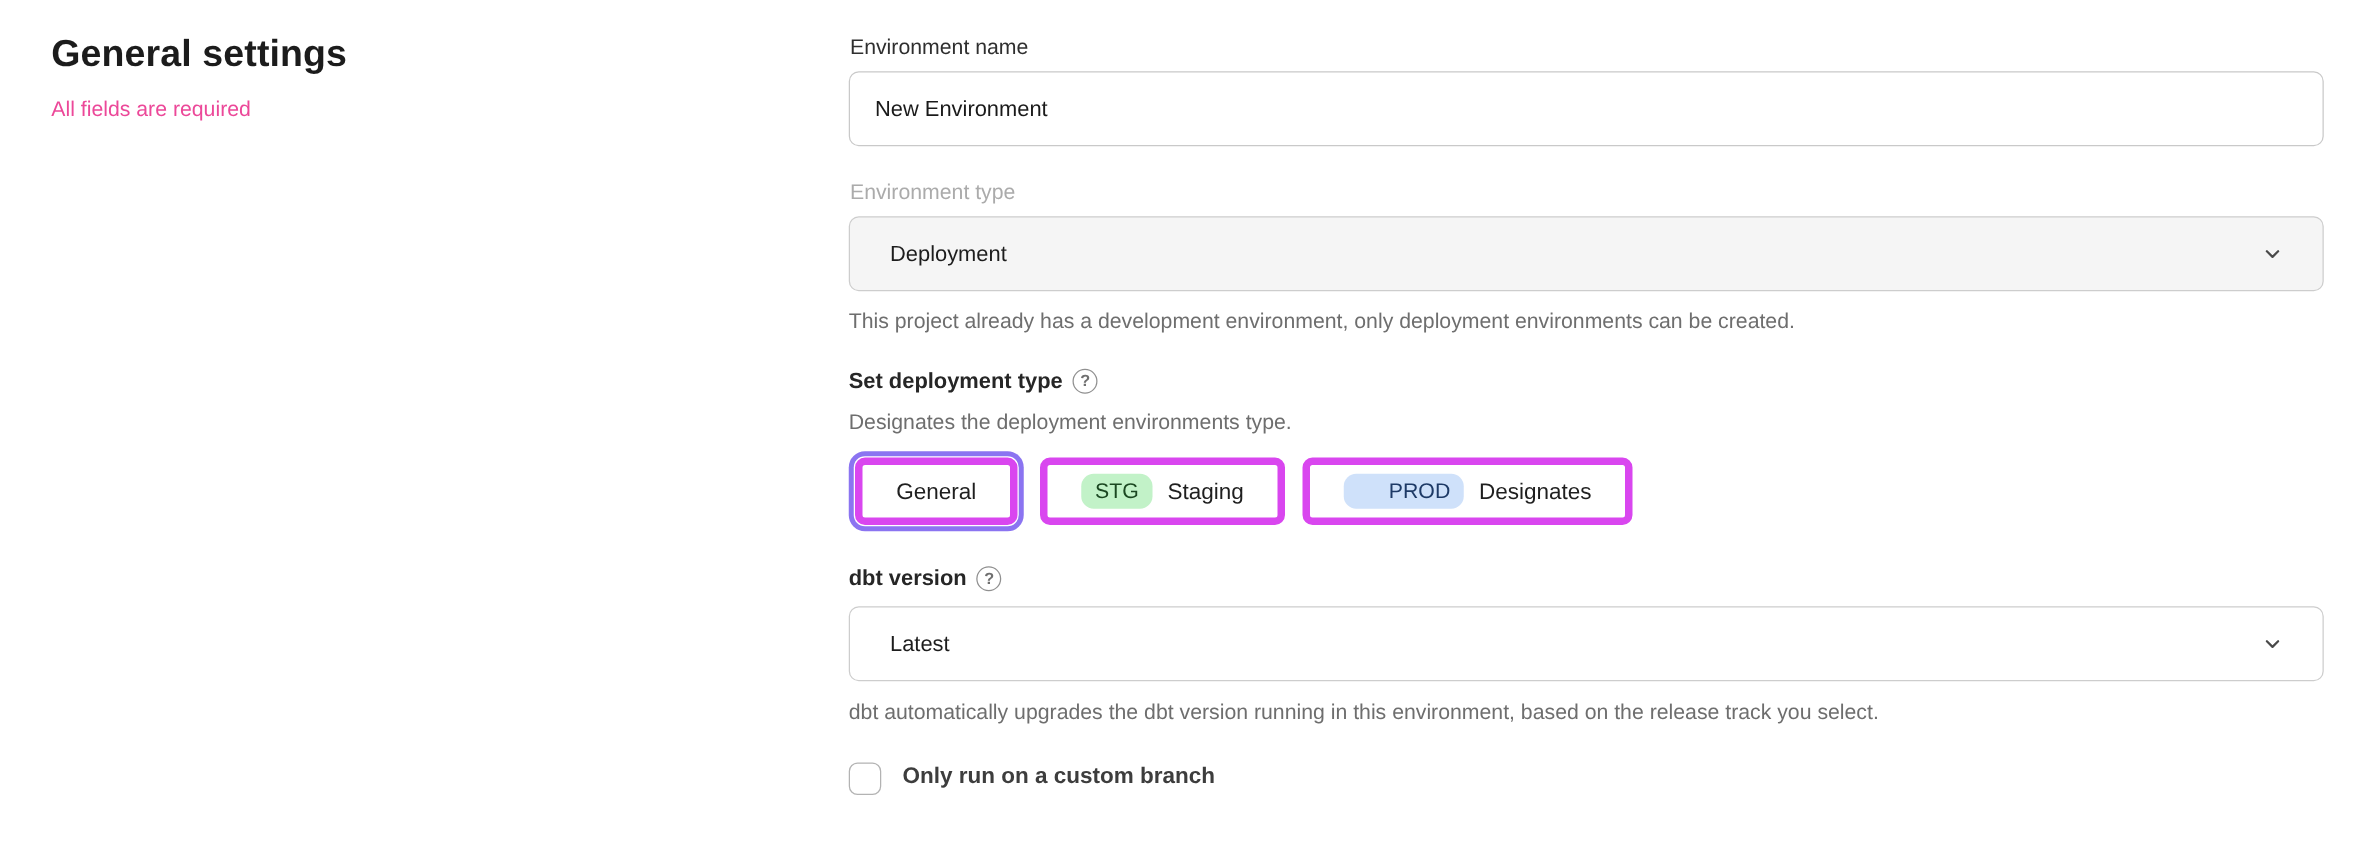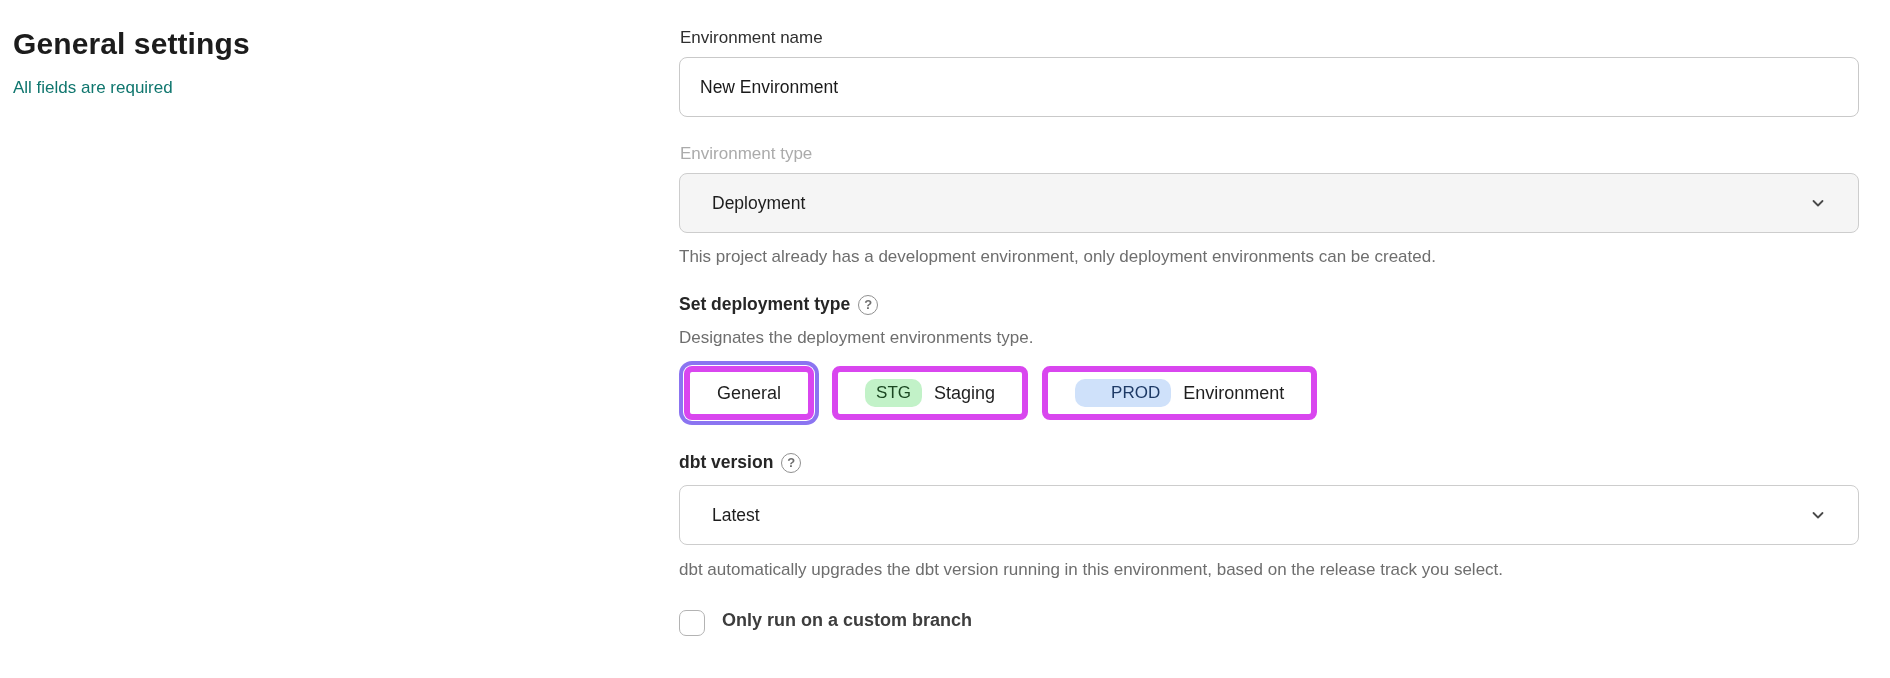--- a/index.html
+++ b/index.html
@@ -3,26 +3,26 @@
 <meta charset="utf-8">
 <style>
   * { margin: 0; padding: 0; box-sizing: border-box; }
   html, body {
     width: 1890px; height: 678px;
     background: #ffffff;
     font-family: "Liberation Sans", "DejaVu Sans", sans-serif;
     overflow: hidden;
     -webkit-font-smoothing: antialiased;
   }
-  .left-col { position: absolute; left: 13px; top: 27px; }
+  .left-col { position: absolute; left: 41px; top: 27px; }
   .page-title {
     font-size: 30px; font-weight: 700; color: #1c1c1c; letter-spacing: 0.1px;
   }
   .page-subtitle {
-    margin-top: 17px; font-size: 17px; color: #0f766e;
+    margin-top: 17px; font-size: 17px; color: #ec4899;
   }
 
   .form-col { position: absolute; left: 679px; top: 27px; width: 1180px; }
 
   .field-label {
     display: block; font-size: 17px; color: #2f2f2f;
     margin: 0 0 9px 1px; line-height: 21px;
   }
   .field-label.disabled { color: #ababab; }
 
@@ -126,21 +126,21 @@
   <div class="btn-row">
     <button class="type-btn selected">
       <span>General</span>
     </button>
     <button class="type-btn">
       <span class="type-badge stg">STG</span>
       <span>Staging</span>
     </button>
     <button class="type-btn">
       <span class="type-badge prod">PROD</span>
-      <span>Environment</span>
+      <span>Designates</span>
     </button>
   </div>
 
   <div class="section-title-row">
     <span class="section-title">dbt version</span>
     <span class="help-icon">?</span>
   </div>
   <div class="select-box mb14">
     <span class="select-value">Latest</span>
     <span class="chevron">

